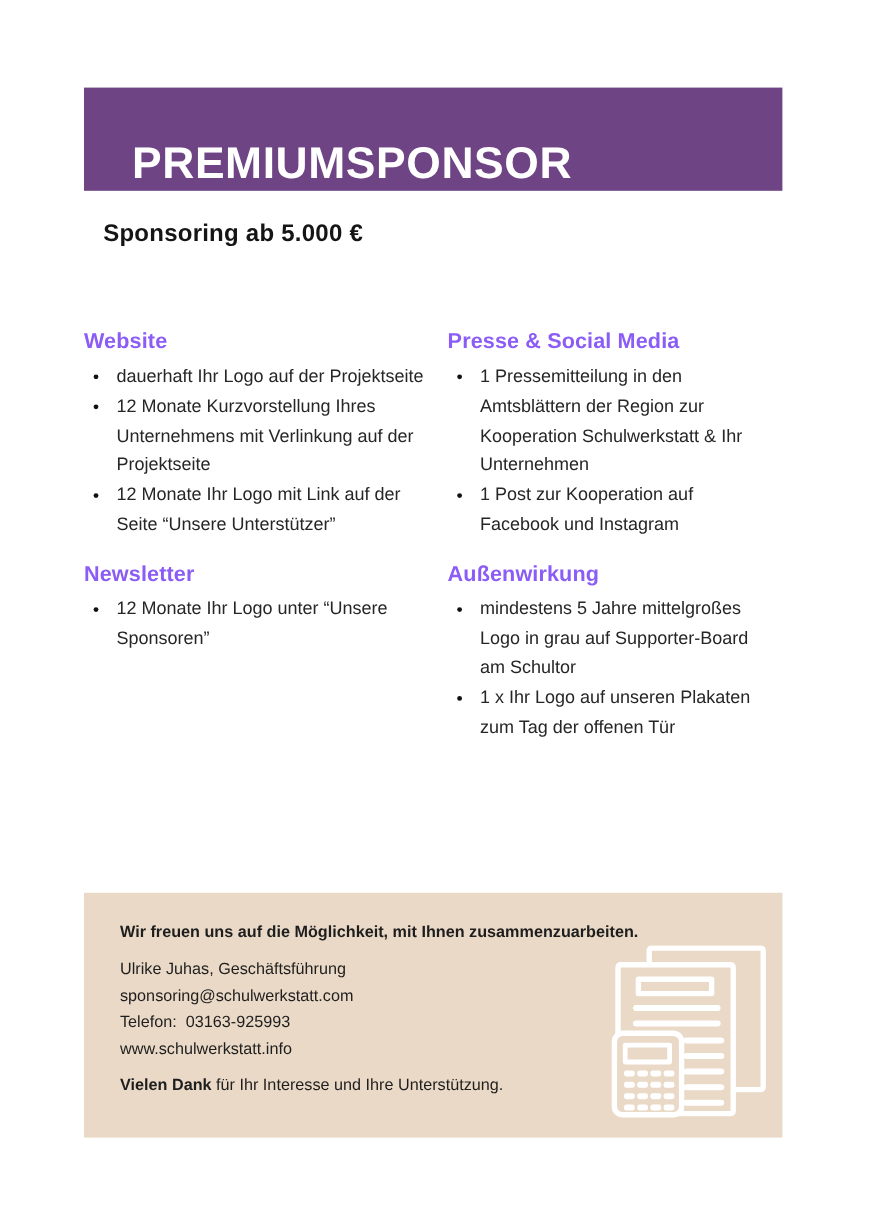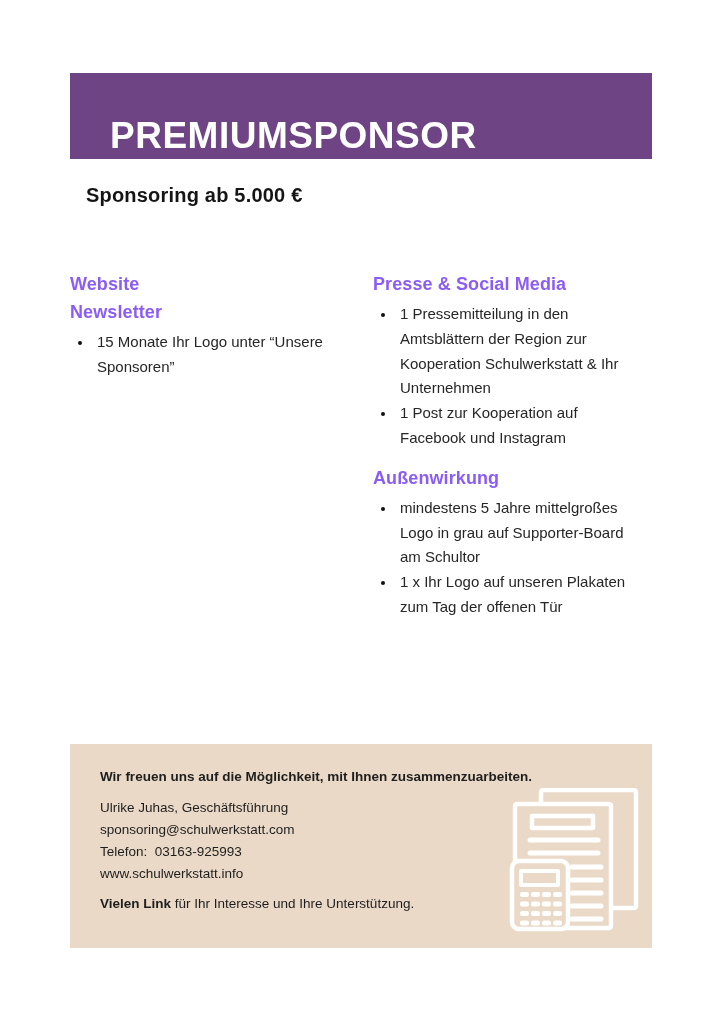--- a/index.html
+++ b/index.html
@@ -126,26 +126,31 @@
   </header>
 
   <h2 class="subtitle">Sponsoring ab 5.000 €</h2>
 
   <main class="columns">
 
     <div class="col-left">
 
       <section class="benefit-section">
         <h3>Website</h3>
+        <ul>
+          <li>dauerhaft Ihr Logo auf der Projektseite</li>
+          <li>12 Monate Kurzvorstellung Ihres Unternehmens mit Verlinkung auf der Projektseite</li>
+          <li>12 Monate Ihr Logo mit Link auf der Seite “Unsere Unterstützer”</li>
+        </ul>
       </section>
 
       <section class="benefit-section">
         <h3>Newsletter</h3>
         <ul>
-          <li>15 Monate Ihr Logo unter “Unsere Sponsoren”</li>
+          <li>12 Monate Ihr Logo unter “Unsere Sponsoren”</li>
         </ul>
       </section>
 
       <section class="benefit-section">
       </section>
 
     </div>
 
     <div class="col-right">
 
@@ -168,21 +173,21 @@
     </div>
 
   </main>
 
   <footer class="contact-box">
     <p class="contact-intro">Wir freuen uns auf die Möglichkeit, mit Ihnen zusammenzuarbeiten.</p>
     <p class="contact-line">Ulrike Juhas, Geschäftsführung</p>
     <p class="contact-line">sponsoring@schulwerkstatt.com</p>
     <p class="contact-line">Telefon:  03163-925993</p>
     <p class="contact-line">www.schulwerkstatt.info</p>
-    <p class="contact-thanks"><strong>Vielen Link</strong><span> für Ihr Interesse und Ihre Unterstützung.</span></p>
+    <p class="contact-thanks"><strong>Vielen Dank</strong><span> für Ihr Interesse und Ihre Unterstützung.</span></p>
 
     <svg class="contact-icon" viewBox="0 0 142 145" aria-hidden="true">
       <g stroke="#ffffff" fill="none" stroke-width="4.5" stroke-linejoin="round" stroke-linecap="round">
 
         <rect x="36" y="2" width="95" height="118" rx="2"></rect>
 
         <rect x="10" y="16" width="96" height="124" rx="2" fill="#ead9c6"></rect>
 
         <rect x="27" y="28" width="61" height="12"></rect>
 

